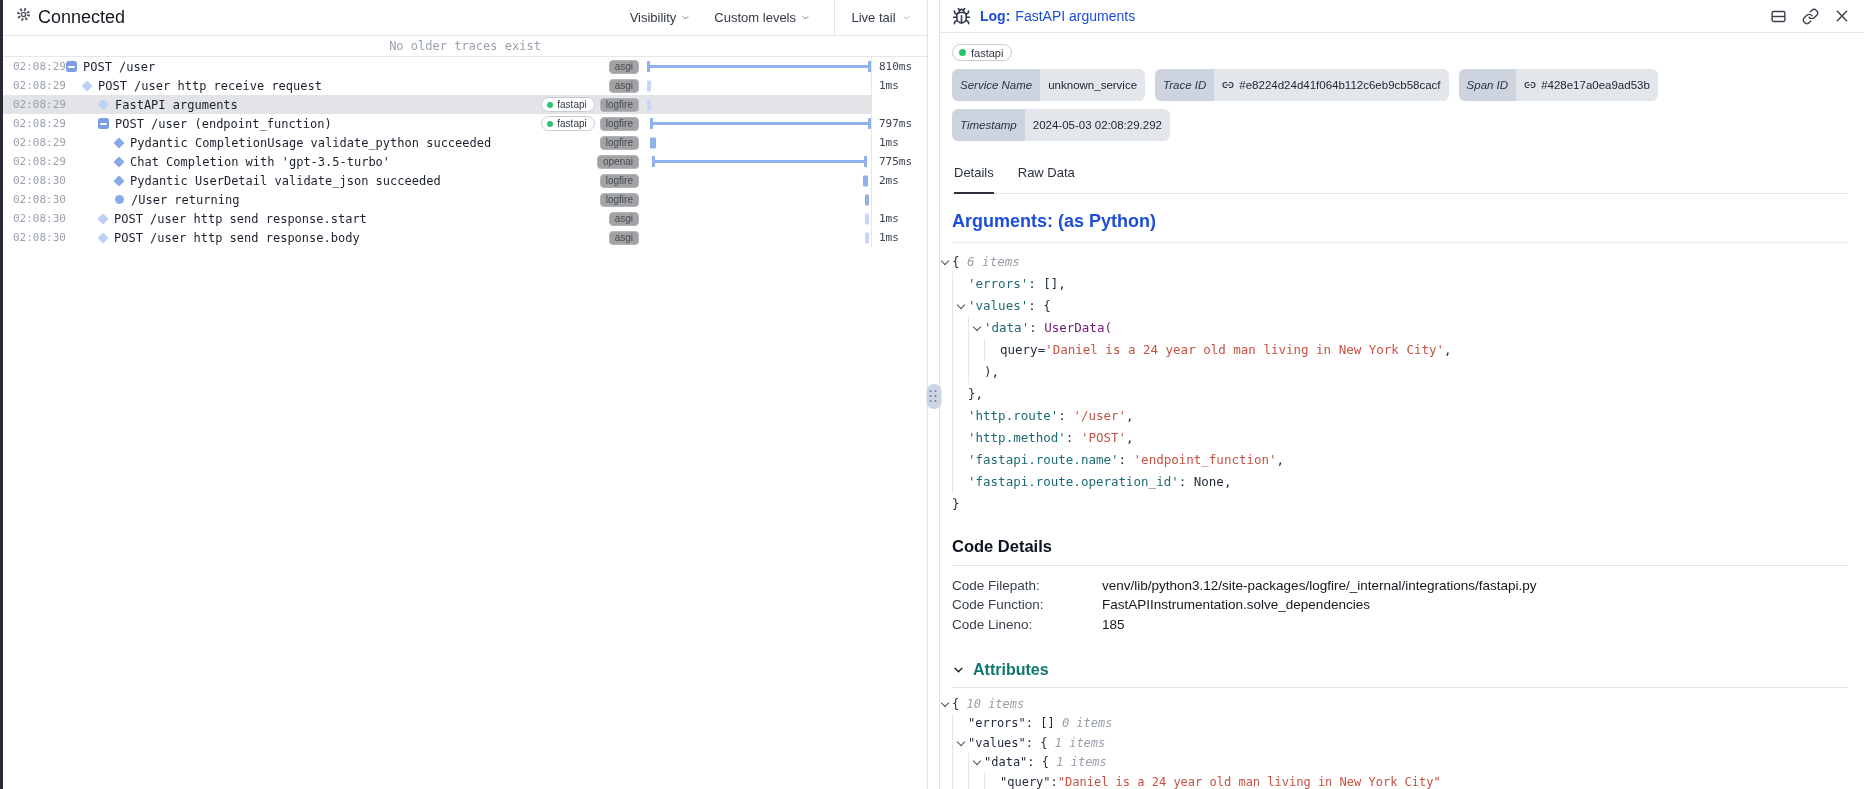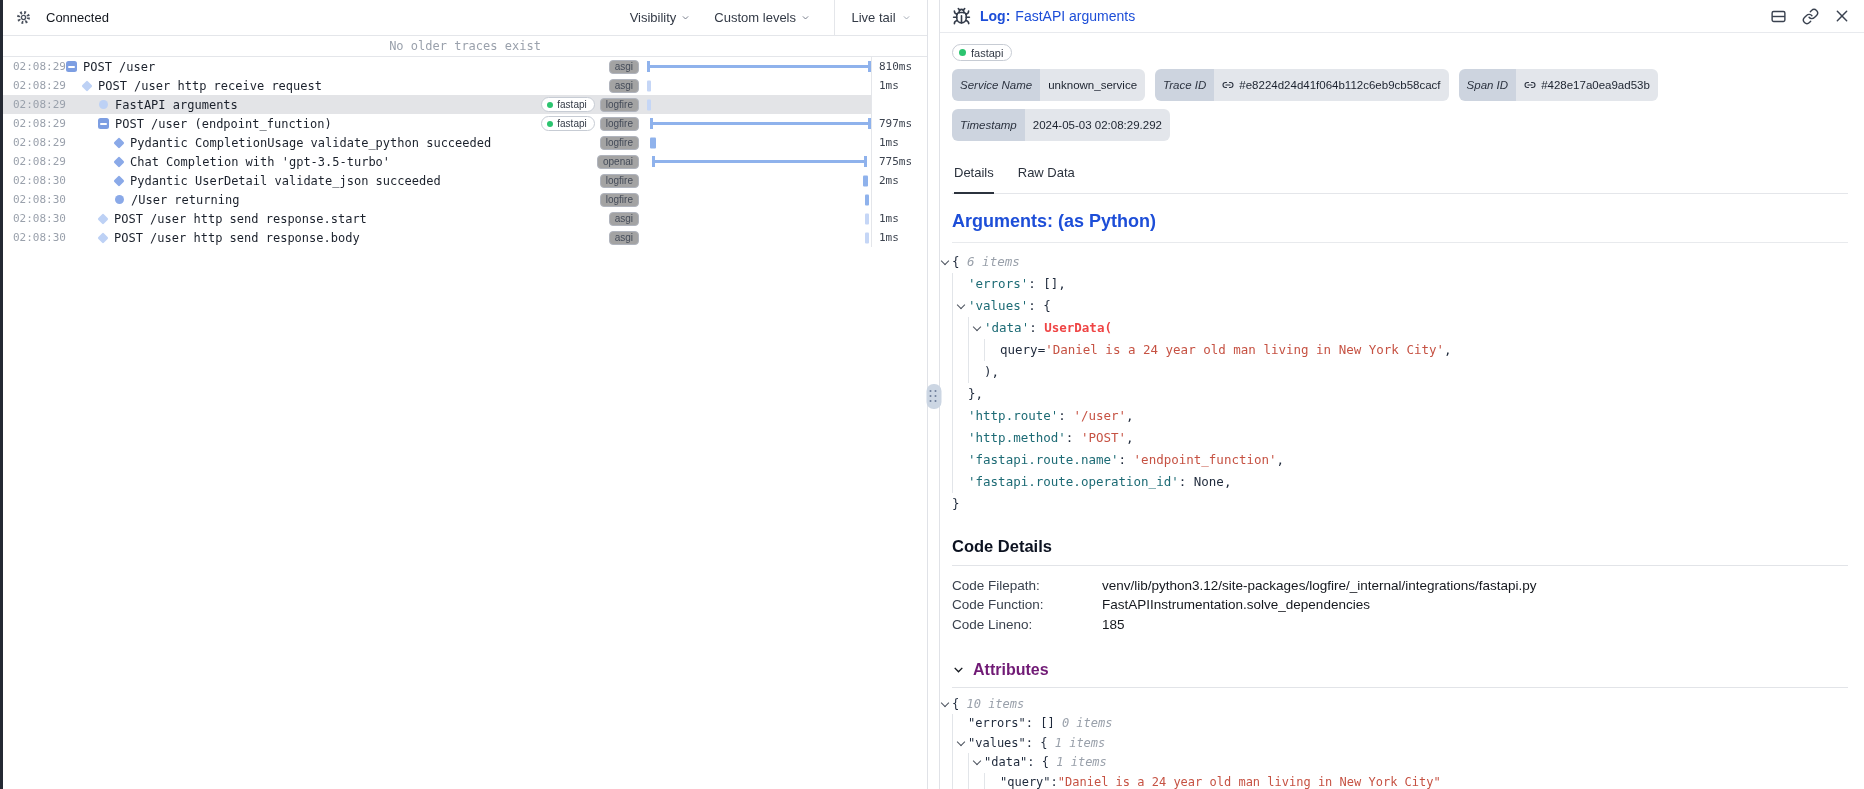--- a/index.html
+++ b/index.html
@@ -6,21 +6,21 @@
   html,body { background:#fff; }
   body { font-family: "Liberation Sans", sans-serif; color:#1b212c; }
   .app { position:relative; width:1864px; height:789px; overflow:hidden; display:flex; background:#fff; }
 
   
   .rail { flex:0 0 3px; background:#242933; }
 
   
   .left-panel { flex:0 0 925px; border-right:1px solid #e0e2e7; display:flex; flex-direction:column; background:#fff; }
   .lp-header { height:36px; border-bottom:1px solid #e4e6ea; display:flex; align-items:center; padding-left:13px; flex:none; }
-  .lp-status { display:flex; align-items:flex-start; gap:15px; font-size:13px; color:#14181f; }
+  .lp-status { display:flex; align-items:flex-start; gap:7px; font-size:18px; color:#14181f; }
   .lp-menus { margin-left:auto; display:flex; align-items:center; height:100%; }
   .menu { display:flex; align-items:center; gap:5px; font-size:13px; color:#333a46; margin-right:24px; cursor:pointer; }
   .livetail { border-left:1px solid #e4e6ea; height:100%; width:93px; display:flex; align-items:center; justify-content:center; gap:6px; font-size:13px; color:#333a46; cursor:pointer; }
   .chev-sm { width:9px; height:9px; flex:none; }
   .banner { height:21px; border-bottom:1px solid #e4e6ea; display:flex; align-items:center; justify-content:center;
             font-family:"DejaVu Sans Mono", monospace; font-size:12px; color:#9aa1ac; flex:none; }
 
   .trace-row { height:19px; display:flex; align-items:center; padding-left:10px; }
   .trace-row.selected { background:#e3e4e7; }
   .t-time { flex:0 0 50px; font-family:"DejaVu Sans Mono", monospace; font-size:11px; color:#9aa1ac; }
@@ -84,30 +84,30 @@
   .guide { flex:0 0 16px; border-left:1px solid #e2e5e9; }
   .lt { white-space:pre; position:relative; }
   .chev { position:absolute; left:-11px; width:9px; height:9px; cursor:pointer; }
   .chev::before { content:''; position:absolute; left:1px; width:5px; height:5px; border-right:1.6px solid #4c535e; border-bottom:1.6px solid #4c535e; transform:rotate(45deg); }
   .pycode .chev::before { top:7px; }
   .attrcode .chev::before { top:5px; }
   .tok-punct { color:#1e293b; }
   .tok-key { color:#1d6b75; }
   .tok-str { color:#c65243; }
   .tok-meta { color:#9aa1ab; font-style:italic; }
-  .tok-cls { color:#ef4444;font-weight:bold; }
+  .tok-cls { color:#701a75; }
   .tok-plain { color:#1e293b; }
 
   .sec-h { margin-top:22px; font-size:16.5px; font-weight:700; color:#0c1220; padding-bottom:9px; border-bottom:1px solid #e2e4e8; }
   .cd-table { margin-top:10px; font-size:13.5px; }
   .cd-row { display:flex; line-height:19.3px; }
   .cd-label { flex:0 0 150px; color:#3a424e; }
   .cd-value { color:#15181e; }
 
-  .attr-h { margin-top:27px; display:flex; align-items:center; gap:8px; font-size:16px; font-weight:700; color:#701a75; padding-bottom:8px; border-bottom:1px solid #e2e4e8; }
+  .attr-h { margin-top:27px; display:flex; align-items:center; gap:8px; font-size:16px; font-weight:700; color:#0f766e; padding-bottom:8px; border-bottom:1px solid #e2e4e8; }
   .attr-h svg { cursor:pointer; }
 </style>
 </head>
 <body>
 
 <div class="app">
   <div class="rail"></div>
 
   <div class="left-panel">
     <div class="lp-header">

